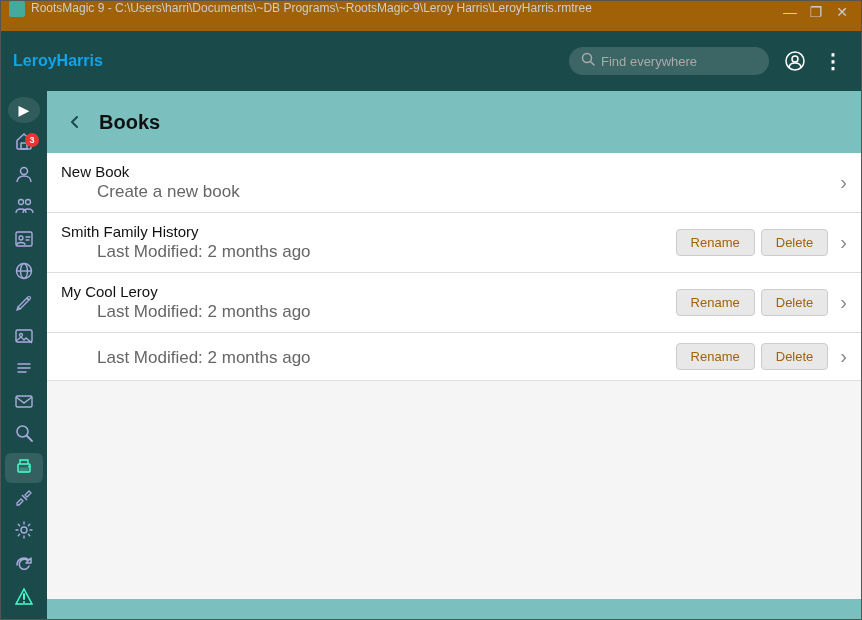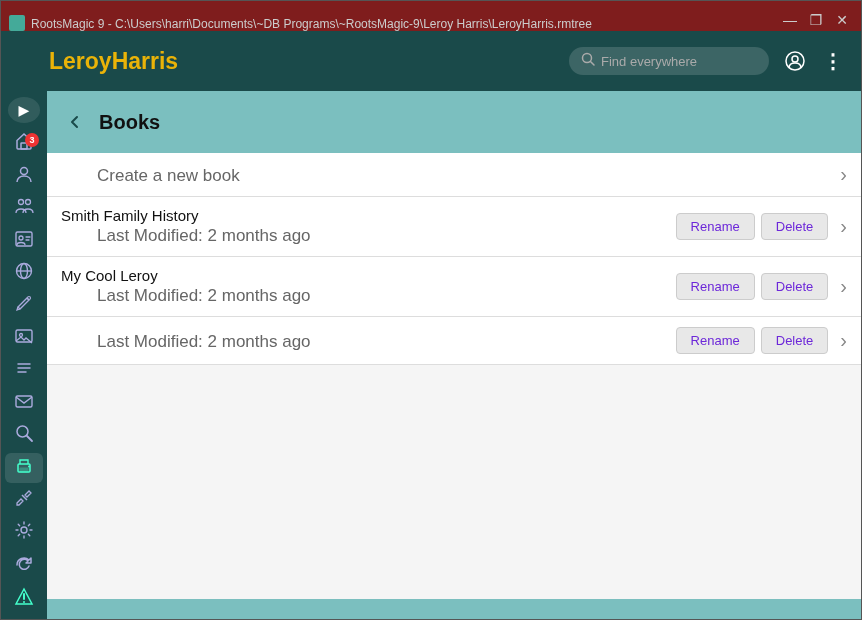--- a/index.html
+++ b/index.html
@@ -8,23 +8,23 @@
       width: 862px;
       height: 620px;
       overflow: hidden;
       background: #2d6b6b;
       border: 1px solid #555;
     }
 
     
     .title-bar {
       height: 30px;
-      background: #7f1d1d;
-      display: flex;
-      align-items: flex-end;
+      background: #a16207;
+      display: flex;
+      align-items: flex-start;
       padding: 0 8px;
       user-select: none;
     }
     .title-bar-icon {
       width: 16px; height: 16px;
       background: #4a9;
       border-radius: 2px;
       margin-right: 6px;
       flex-shrink: 0;
     }
@@ -58,25 +58,24 @@
     
     .header {
       height: 60px;
       background: #1a4a4a;
       display: flex;
       align-items: center;
       padding: 0 12px;
       flex-shrink: 0;
     }
     .header-title {
-      color: #eab308;
-      font-size: 23px;
+      color: #0ea5e9;
+      font-size: 16px;
       font-weight: 600;
       flex: 1;
-      margin-left: 36px;
     }
     .search-box {
       display: flex;
       align-items: center;
       background: rgba(255,255,255,0.15);
       border-radius: 20px;
       padding: 5px 12px;
       width: 200px;
       gap: 6px;
     }
@@ -213,21 +212,21 @@
       gap: 6px;
       align-items: center;
     }
     .action-btn {
       padding: 5px 14px;
       background: #e8e8e8;
       border: 1px solid #ccc;
       border-radius: 4px;
       font-size: 13px;
       cursor: pointer;
-      color: #6d28d9;
+      color: #a16207;
     }
     .chevron-right {
       color: #999;
       font-size: 16px;
       margin-left: 6px;
     }
 
     
     .status-bar {
       height: 22px;
@@ -438,20 +437,21 @@
             <path d="M11 4L6 9l5 5" stroke="#1a4a4a" stroke-width="2" stroke-linecap="round" stroke-linejoin="round"></path>
           </svg>
         </div>
         <span class="books-title">Books</span>
       </div>
 
       <div class="book-list">
 
         <div class="book-item">
           <div class="book-item-info">
+            <div class="book-item-name">New Book</div>
             <div class="book-item-sub">Create a new book</div>
           </div>
           <div class="book-item-actions">
             <span class="chevron-right" style="font-size:20px; color:#888;">›</span>
           </div>
         </div>
 
         <div class="book-item">
           <div class="book-item-info">
             <div class="book-item-name">Smith Family History</div>

